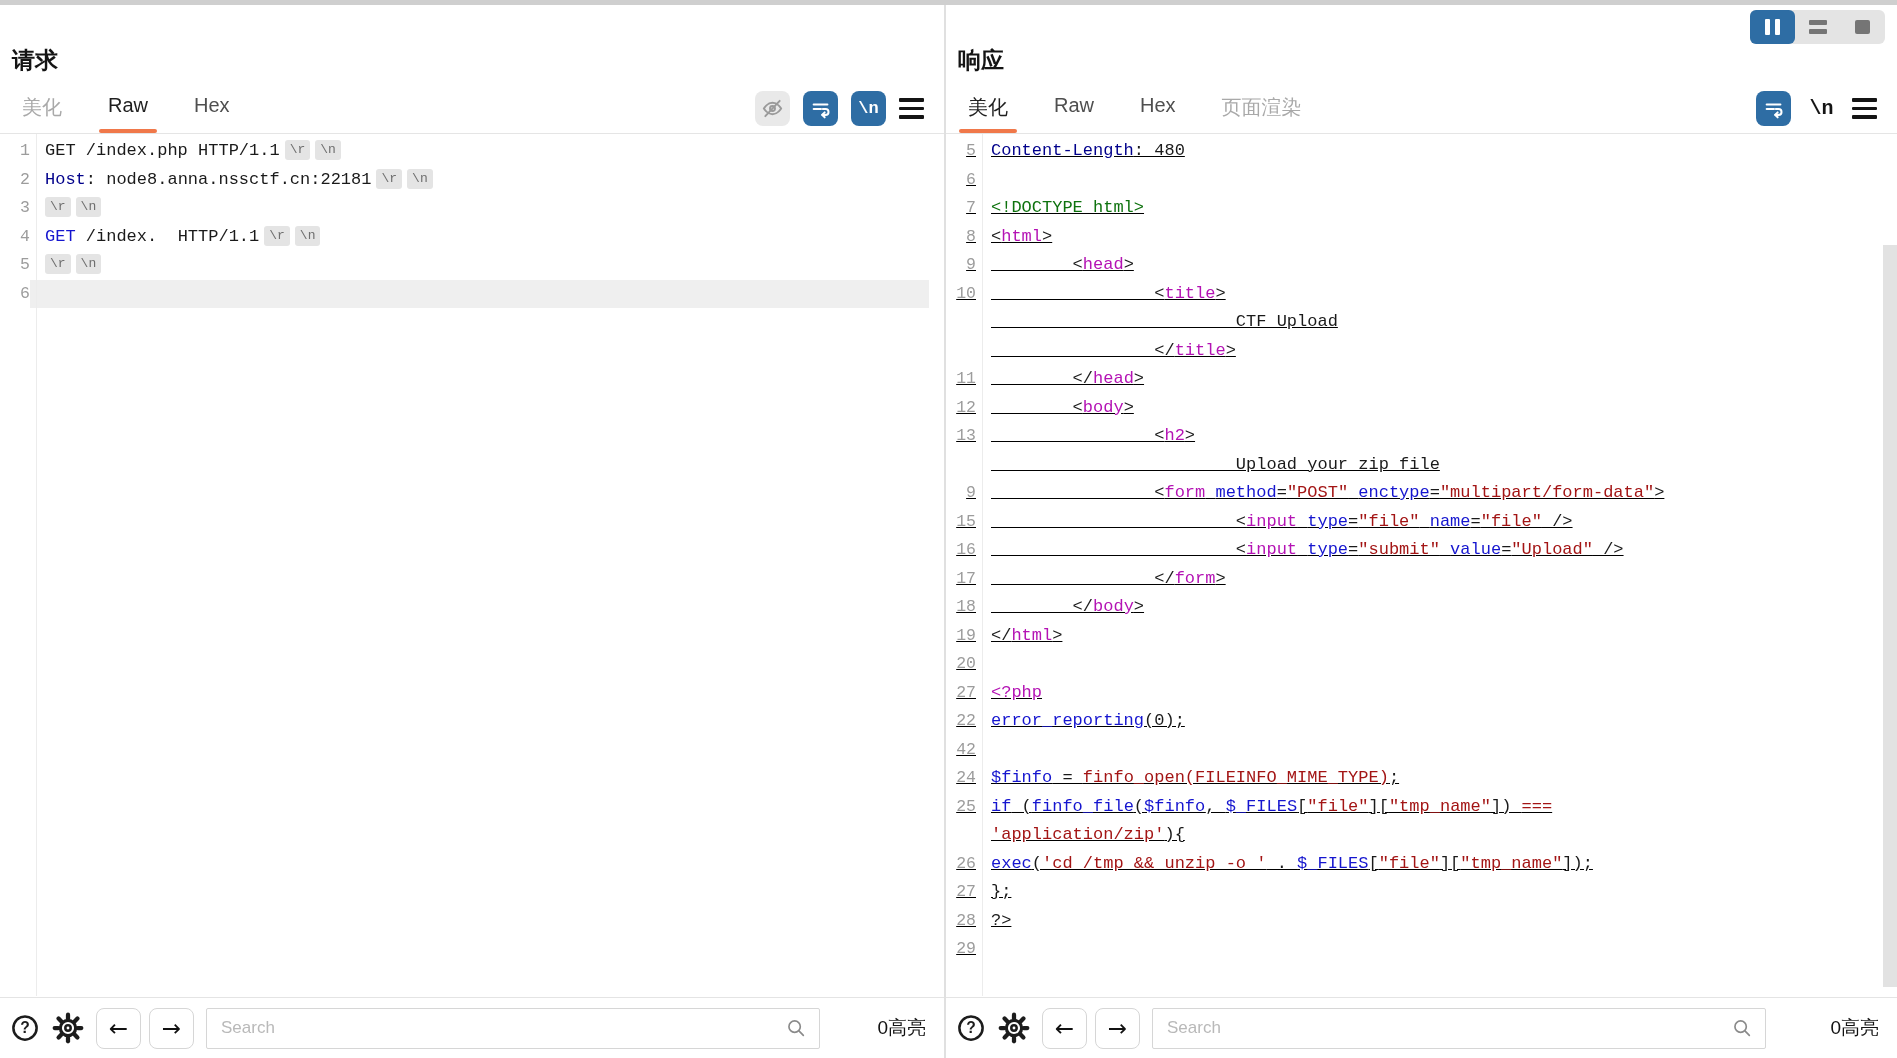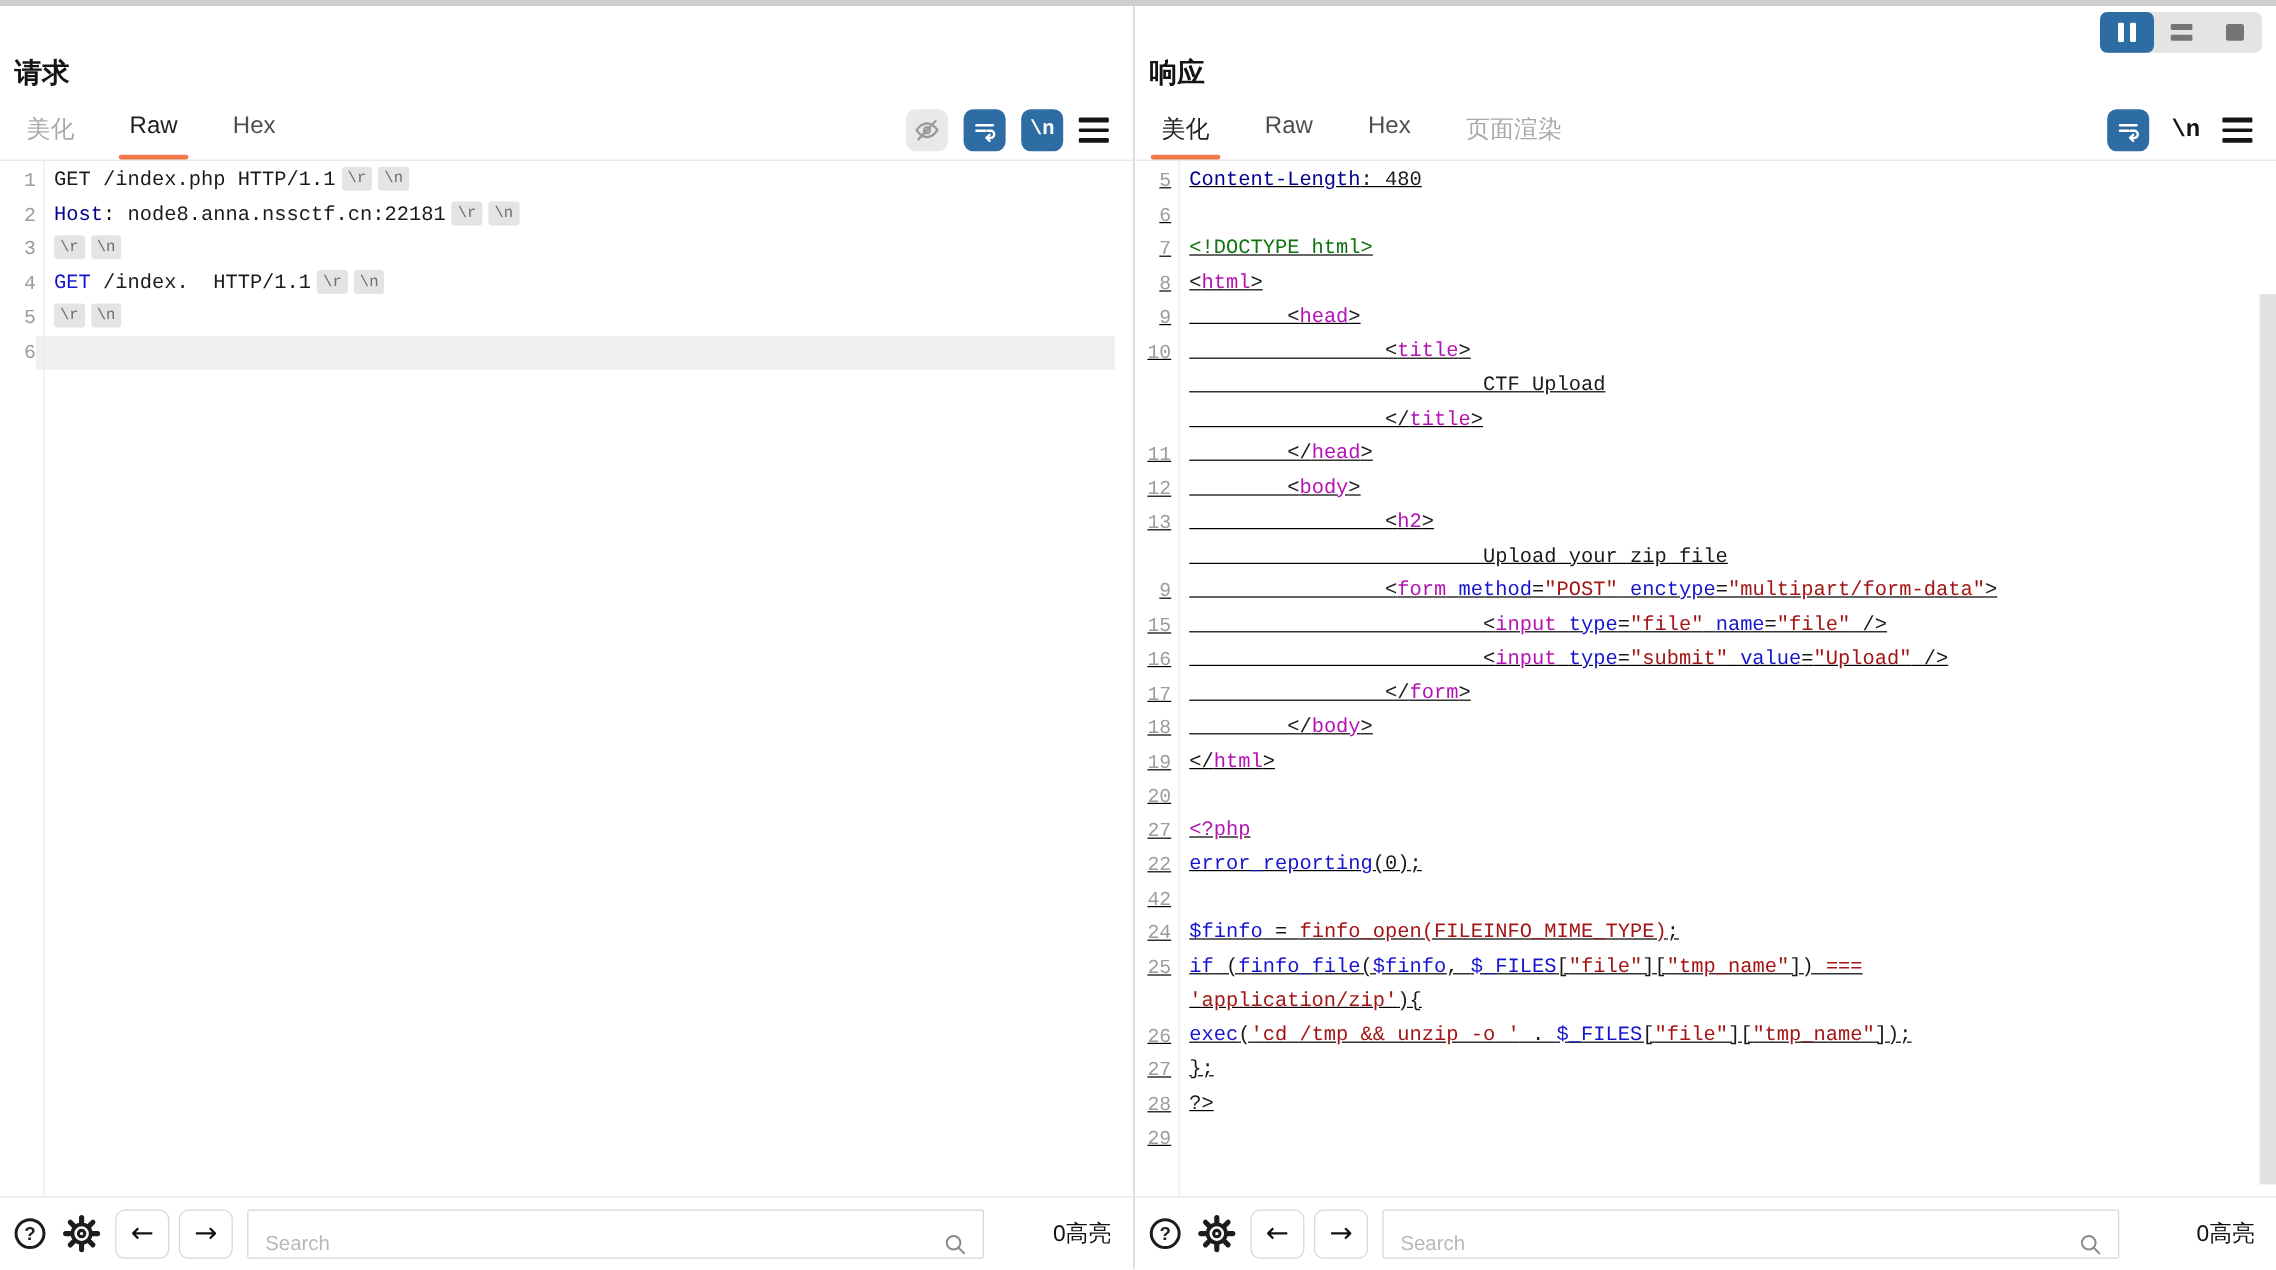--- a/index.html
+++ b/index.html
@@ -57,21 +57,21 @@
   .c-blue{color:#1515cf}
   .c-tag{color:#b413b4}
   .c-red{color:#a31515}
   .c-doctype{color:#0e720e}
 
   .vscrollbar{position:absolute;right:0;top:240px;width:14px;height:742px;background:#e2e2e2;cursor:pointer;}
 
   .bottom-bar{position:absolute;left:0;right:0;bottom:0;height:61px;border-top:1px solid #e4e4e4;display:flex;align-items:center;padding:0 18px 0 10px;background:#fff;}
   .bb-icon{margin-right:11px;display:flex;cursor:pointer;flex:none;}
   .bb-btn{width:45px;height:41px;border:1px solid #d6d6d6;border-radius:8px;background:#fff;display:flex;align-items:center;justify-content:center;font-size:23px;color:#111;margin-right:8px;cursor:pointer;flex:none;font-family:"DejaVu Sans",sans-serif;padding:0;}
-  .search-box{width:614px;height:41px;border:1px solid #d6d6d6;border-radius:2px;display:flex;align-items:flex-end;padding:0 12px;background:#fff;margin-left:4px;}
+  .search-box{width:614px;height:41px;border:1px solid #d6d6d6;border-radius:2px;display:flex;align-items:center;padding:0 12px;background:#fff;margin-left:4px;}
   .search-box input{flex:1;border:none;outline:none;font-size:17px;color:#333;font-family:"Liberation Sans",sans-serif;background:transparent;}
   .search-box input::placeholder{color:#b9b9b9;}
   .hl-count{margin-left:auto;font-size:19px;color:#111;white-space:nowrap;}
 </style>
 </head>
 <body>
 
 <div class="top-strip"></div>
 
 <div class="main">

